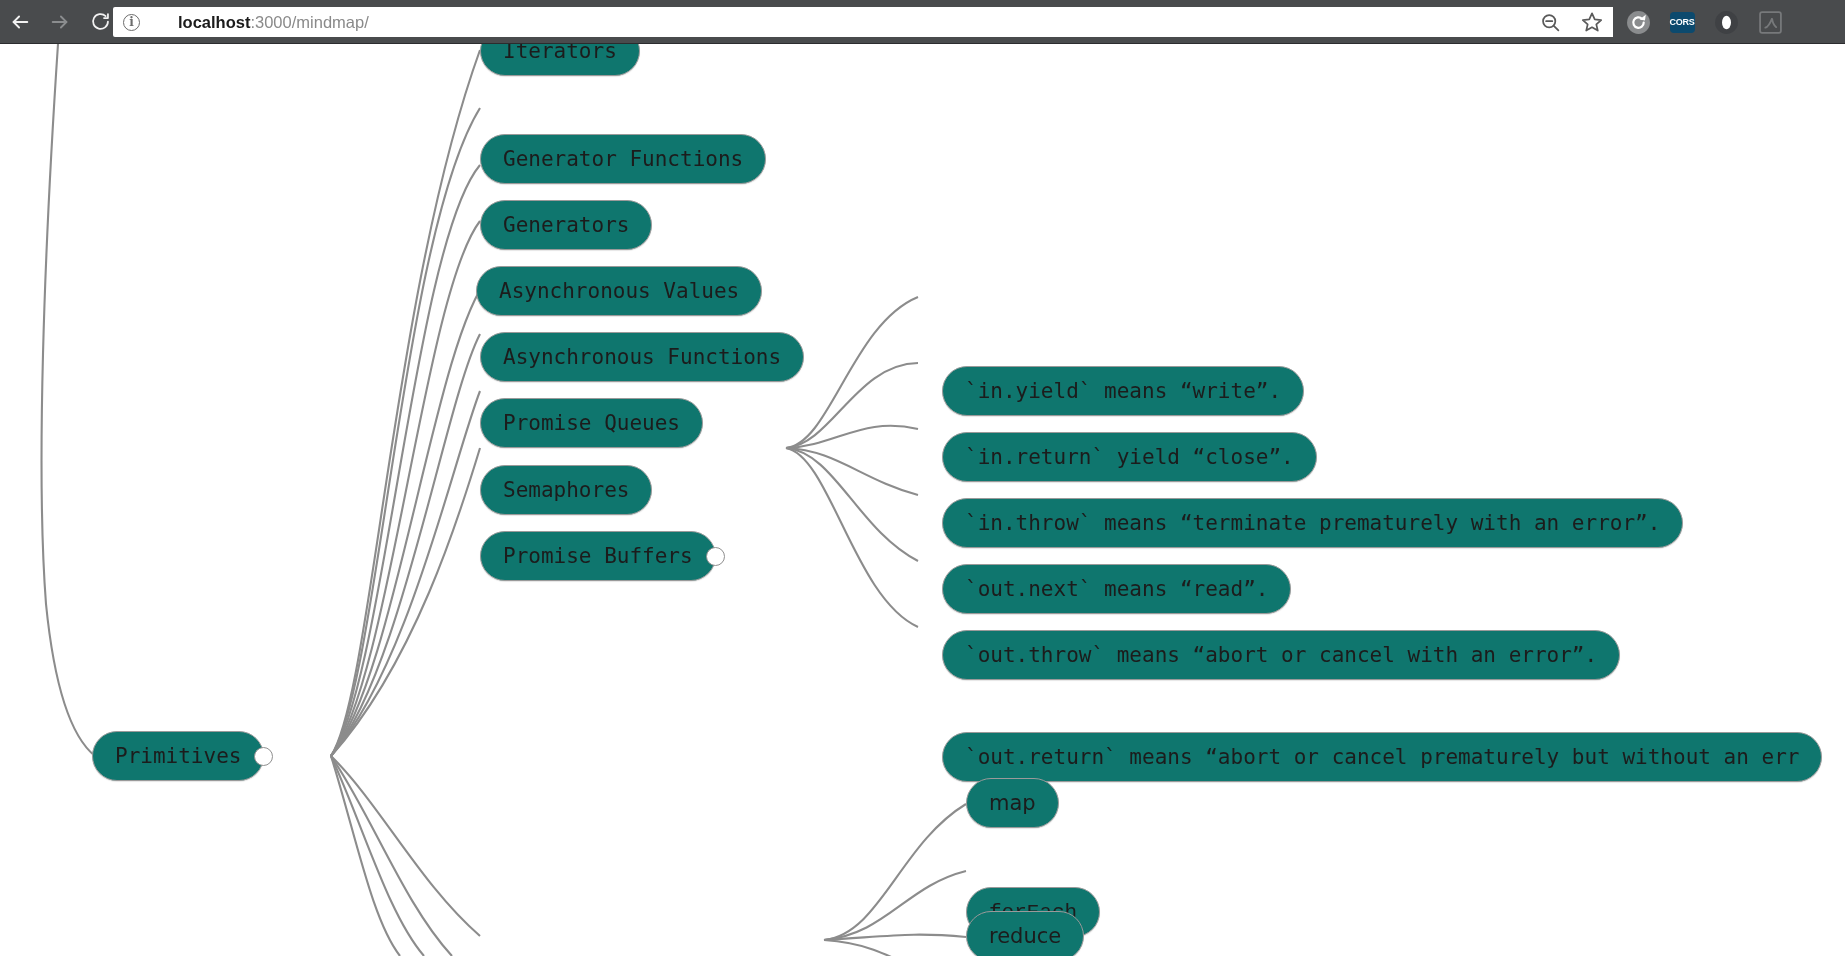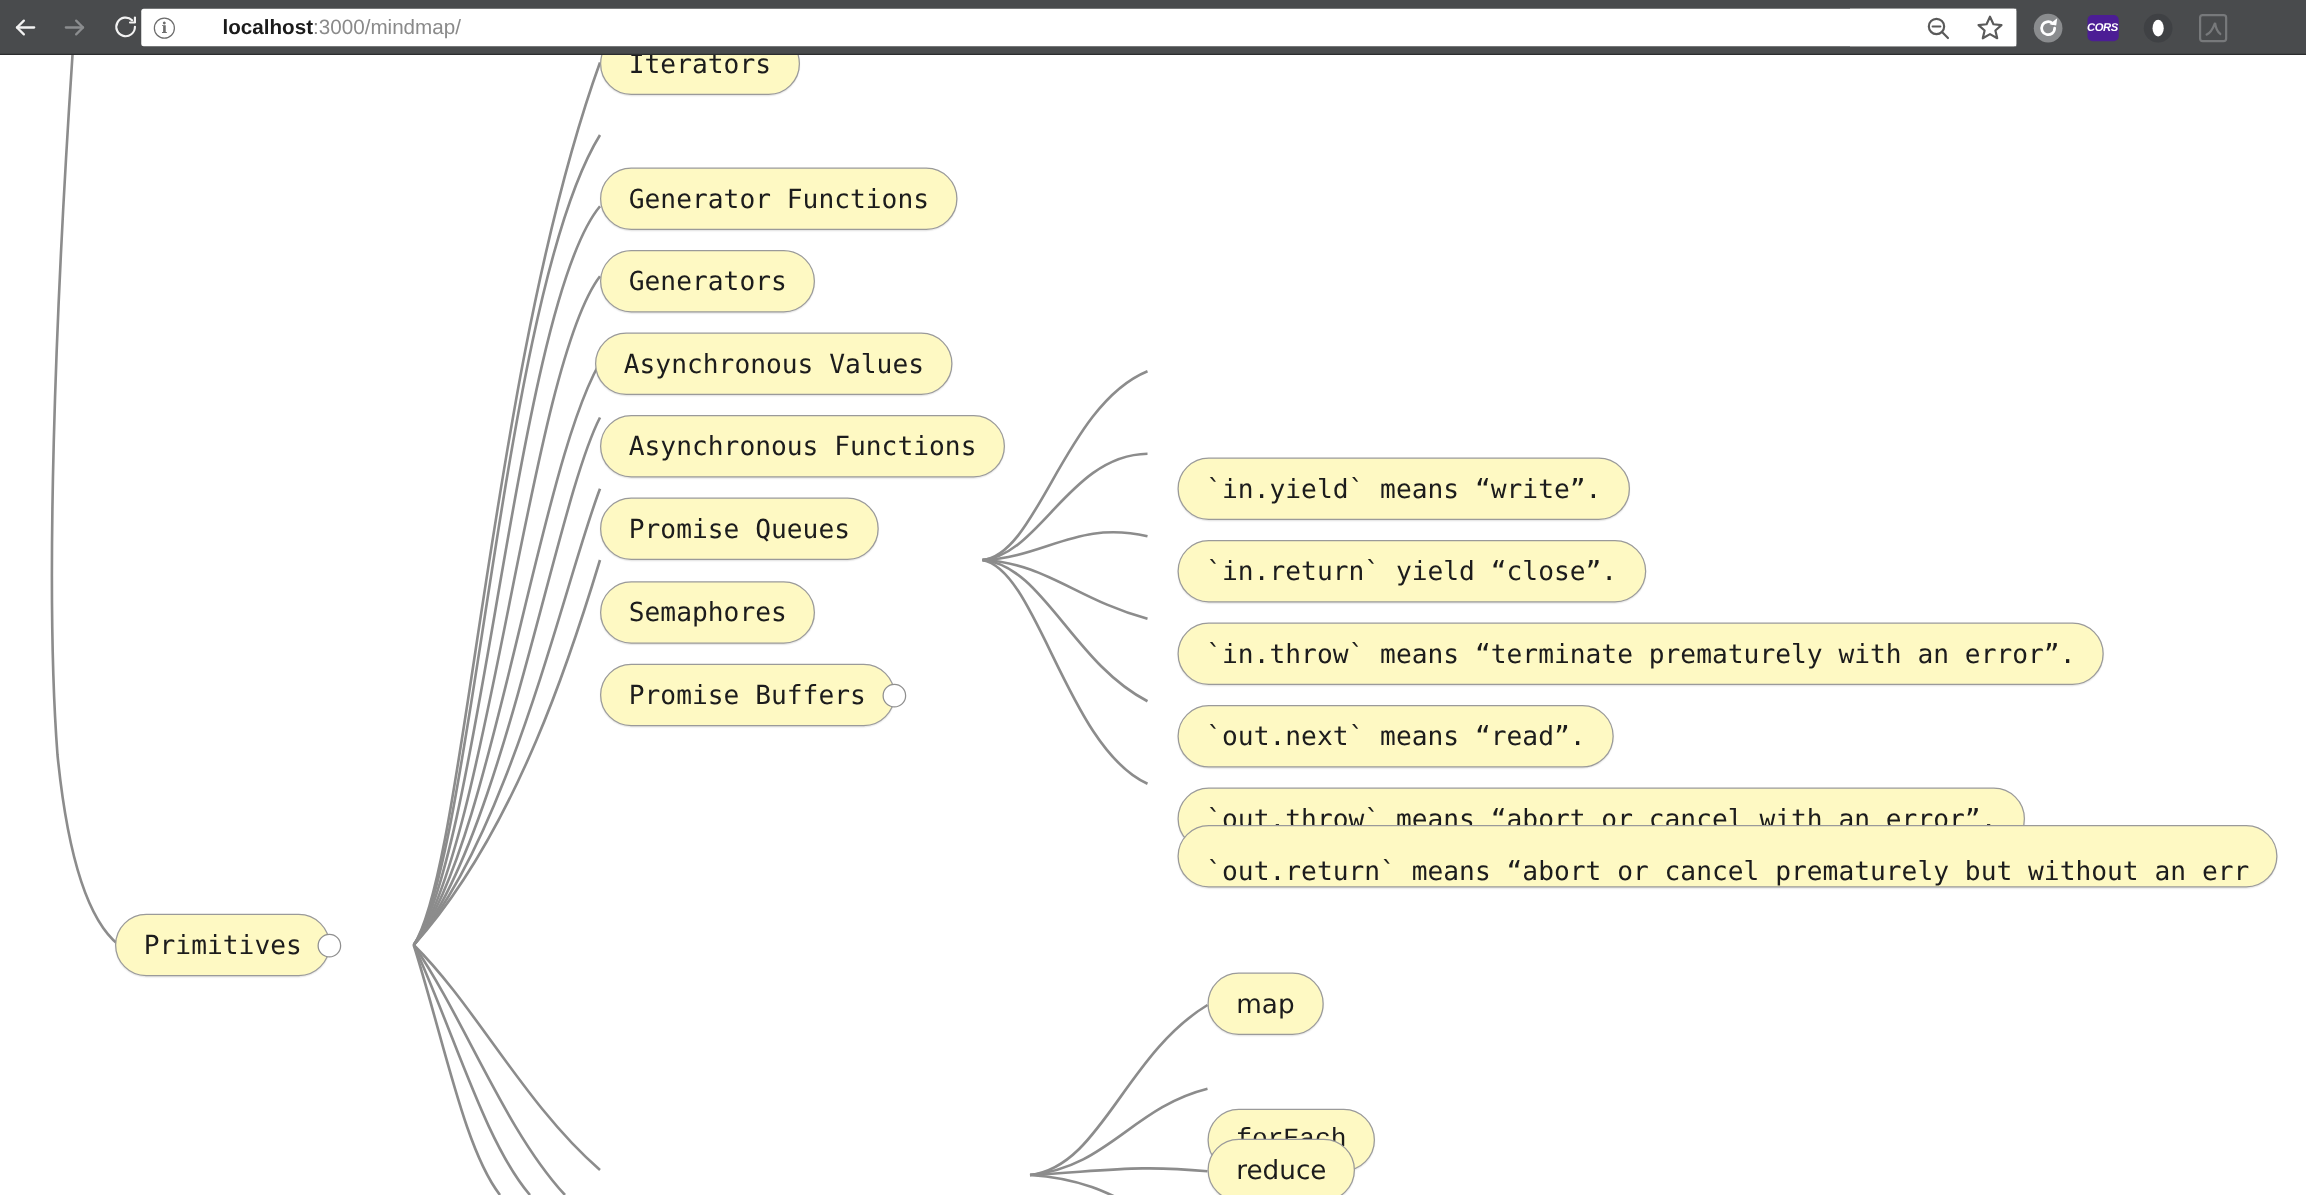--- a/index.html
+++ b/index.html
@@ -56,40 +56,39 @@
     background: #ffffff;
   }
   .urlbar-icon { color: #5a5a5a; display: flex; align-items: center; }
   #ext-icons {
     position: absolute; left: 1625px; top: 0;
     height: 44px; display: flex; align-items: center; gap: 18px;
   }
   .ext-icon { width: 26px; height: 26px; display: flex; align-items: center; justify-content: center; }
   .cors-badge {
     width: 25px; height: 21px; border-radius: 4px;
-    background: #4c1d95;
+    background: #0c4a6e;
     color: #ffffff; font-size: 9px; font-weight: bold;
     letter-spacing: -0.3px;
     display: flex; align-items: center; justify-content: center;
     font-family: "Liberation Sans", sans-serif;
-    font-style: italic;
   }
 
   
   #mindmap-canvas {
     position: absolute; left: 0; top: 44px;
     width: 1845px; height: 912px;
     background: #ffffff;
     overflow: hidden;
   }
   #edge-layer { position: absolute; left: 0; top: 0; width: 1845px; height: 912px; }
 
   .node {
     position: absolute;
-    background: #fef9c3;
+    background: #0f766e;
     border: 1.7px solid #9a9a9a;
     border-radius: 999px;
     display: flex; align-items: center;
     padding: 0 22px;
     color: #1c1c1c;
     white-space: nowrap;
     font-family: "DejaVu Sans Mono", monospace;
     font-size: 21px;
     box-shadow: 0 1px 1px rgba(0,0,0,0.10);
   }
@@ -260,21 +259,21 @@
   </div>
 
   <div class="node" style="left:942px; top:520px; height:50px;">
     <span>`out.next` means “read”.</span>
   </div>
 
   <div class="node" style="left:942px; top:586px; height:50px;">
     <span>`out.throw` means “abort or cancel with an error”.</span>
   </div>
 
-  <div class="node" style="left:942px; top:616px; height:50px;align-items:flex-end;">
+  <div class="node" style="left:942px; top:688px; height:50px;">
     <span>`out.return` means “abort or cancel prematurely but without an err</span>
   </div>
 
   <div class="node sans" style="left:966px; top:734px; height:50px;">
     <span>map</span>
   </div>
 
   <div class="node sans" style="left:966px; top:843px; height:50px;font-family:Liberation Mono, monospace;">
     <span>forEach</span>
   </div>

